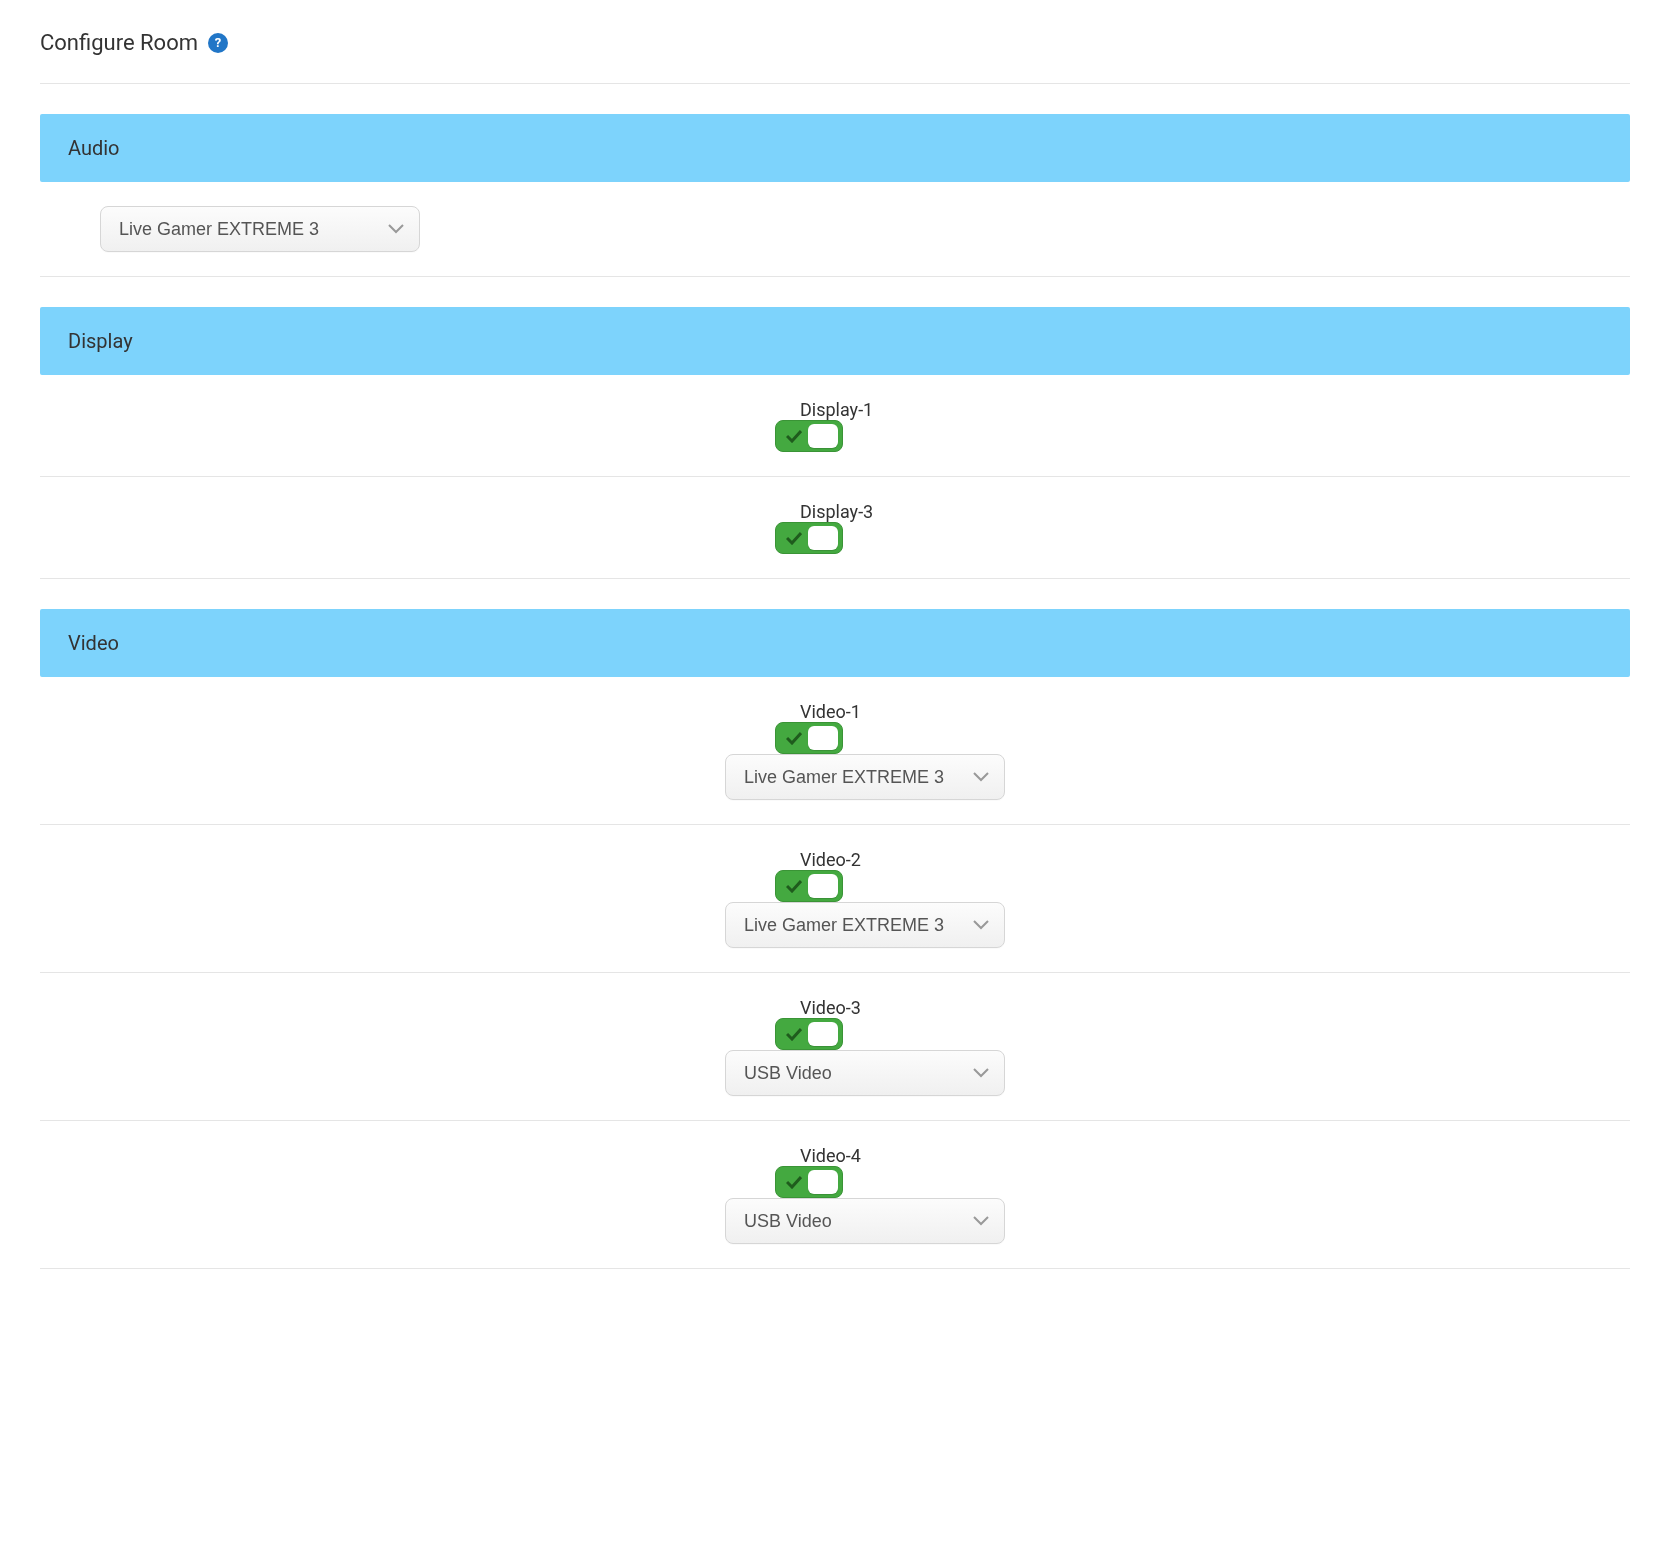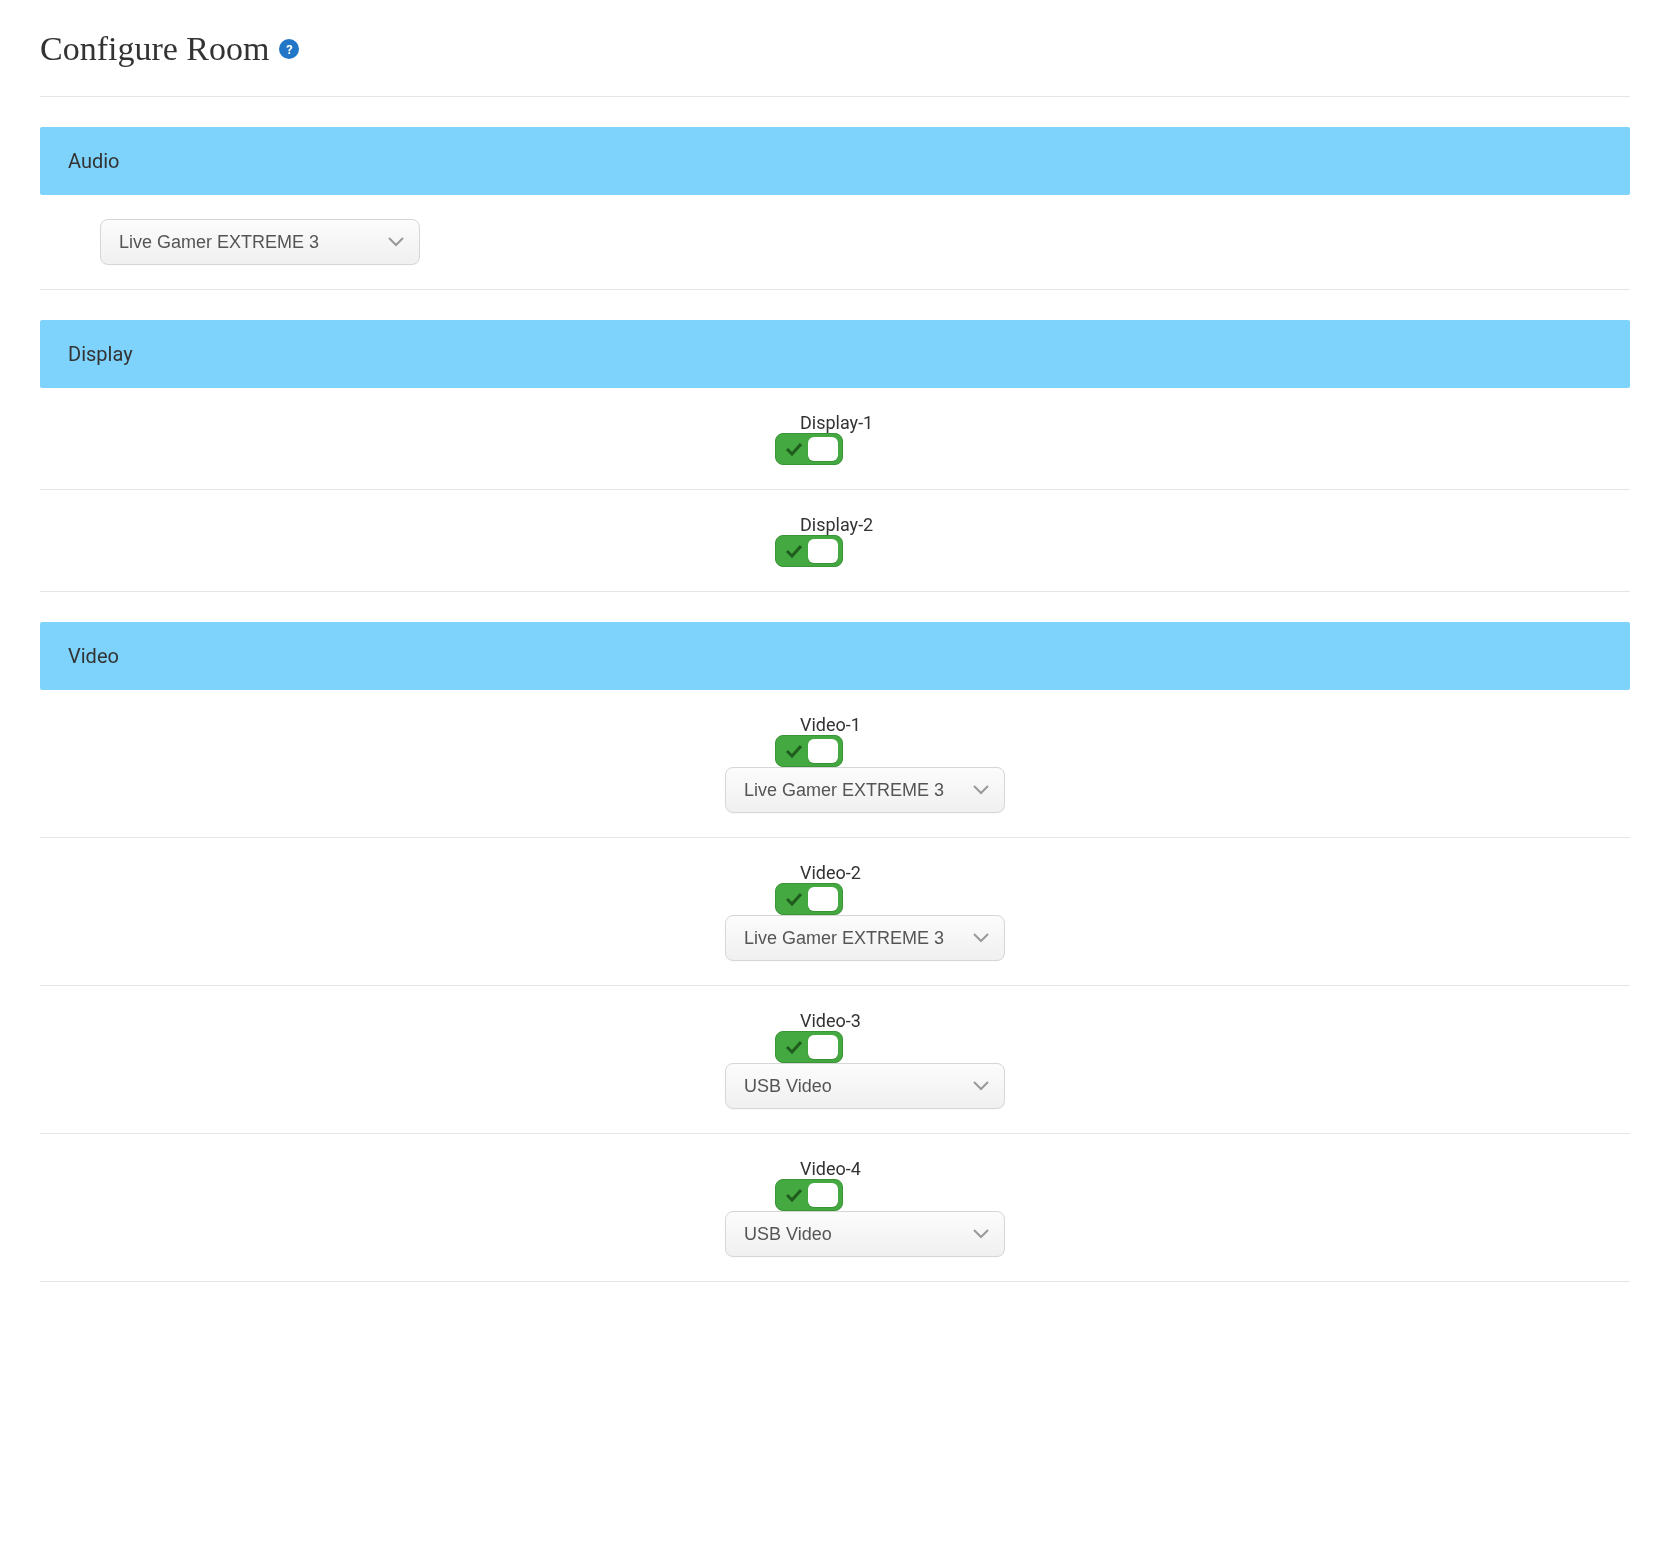--- a/index.html
+++ b/index.html
@@ -13,24 +13,23 @@
       color: #333;
       padding: 30px 40px;
     }
     .page-title-row {
       display: flex;
       align-items: center;
       gap: 10px;
       margin-bottom: 28px;
     }
     .page-title {
-      font-size: 34px;
+      font-size: 22px;
       font-weight: 400;
       color: #333;
-      font-family: Liberation Serif, serif;
     }
     .help-icon {
       width: 20px;
       height: 20px;
       border-radius: 50%;
       background: #2176c7;
       color: #fff;
       display: inline-flex;
       align-items: center;
       justify-content: center;
@@ -195,21 +194,21 @@
             <svg viewBox="0 0 16 14">
                 <path d="M1 7 L6 12 L15 2" fill="none" stroke="currentColor" stroke-width="3"></path>
               </svg>
           </span>
           <span class="toggle-knob"></span>
         </div>
       </div>
     </div>
 
     <div class="row">
-      <div class="label-col">Display-2</div>
+      <div class="label-col">Display-3</div>
       <div class="toggle-col">
         <div class="toggle">
           <span class="toggle-check">
             <svg viewBox="0 0 16 14">
                 <path d="M1 7 L6 12 L15 2" fill="none" stroke="currentColor" stroke-width="3"></path>
               </svg>
           </span>
           <span class="toggle-knob"></span>
         </div>
       </div>

